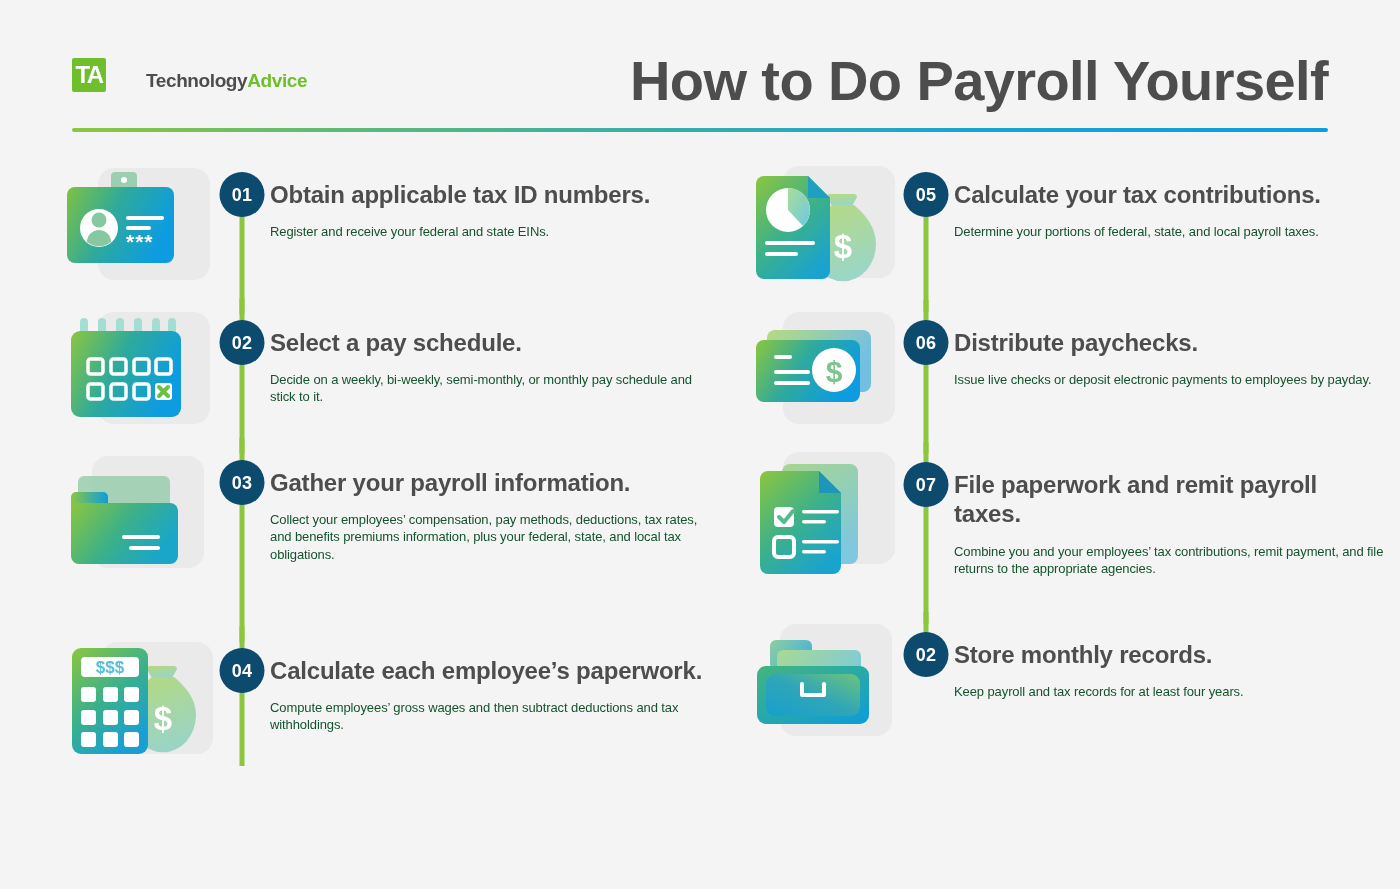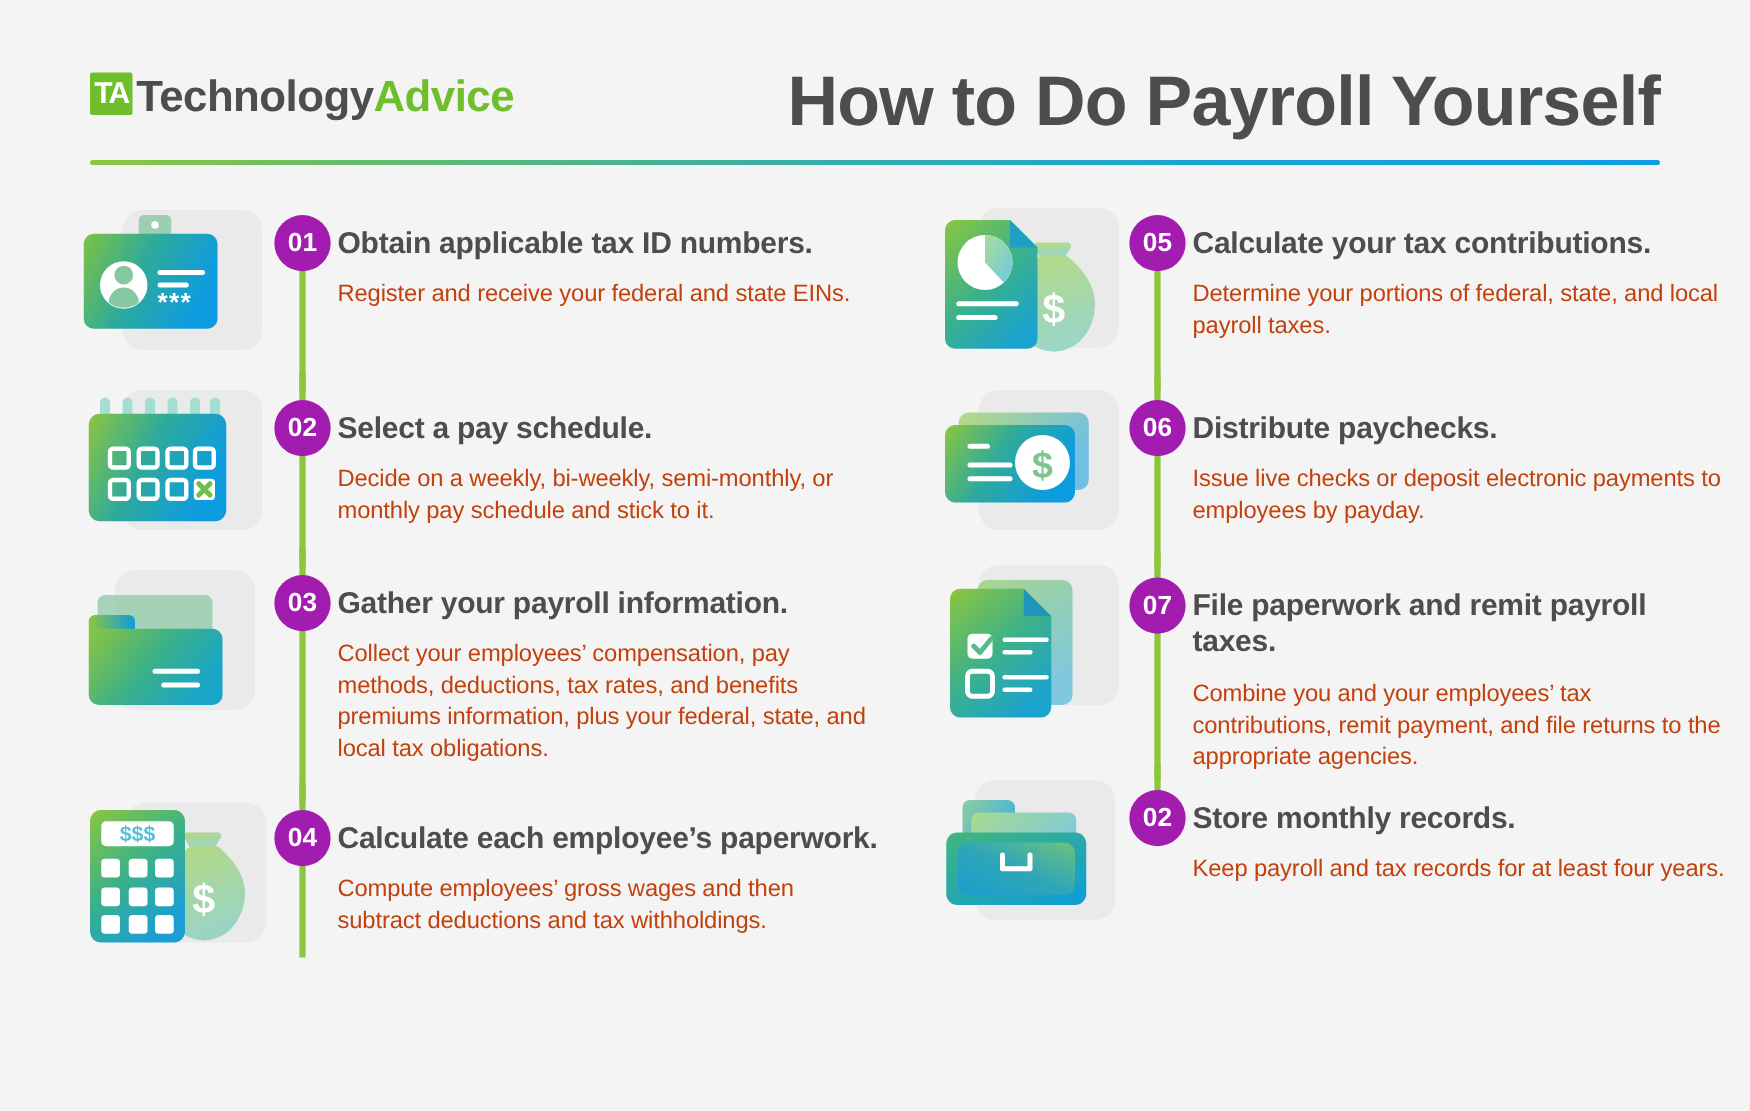--- a/index.html
+++ b/index.html
@@ -14,40 +14,40 @@
 
   
   .header {
     position:absolute;
     left:72px; top:48px;
     width:1256px; height:84px;
   }
   .logo {
     position:absolute;
     left:0; top:10px;
-    display:flex; align-items:flex-start;
+    display:flex; align-items:flex-end;gap:37px;
   }
   .logo-mark {
     width:34px; height:34px;
     background:#6fbe2c;
     border-radius:2px;
     position:relative;
     margin-right:3px;
     flex:0 0 auto;
   }
   .logo-mark span {
     position:absolute;
     left:0; top:0; width:100%; height:100%;
     color:#ffffff;
     font-size:24px; font-weight:bold;
     letter-spacing:-1.5px;
     display:flex; align-items:center; justify-content:center;
     line-height:1;
   }
-  .logo-text { font-size:35px; font-weight:600; letter-spacing:-0.4px; white-space:nowrap; }
+  .logo-text { font-size:19px; font-weight:600; letter-spacing:-0.4px; white-space:nowrap; }
   .logo-text .t1 { color:#4d4d4f; }
   .logo-text .t2 { color:#6fbe2c; }
 
   .page-title {
     position:absolute;
     right:0; top:0;
     font-size:56px;
     font-weight:bold;
     color:#4d4d4d;
     letter-spacing:-0.6px;
@@ -99,23 +99,23 @@
     width:5px;
     background:#8cc63e;
   }
   .badge {
     position:absolute;
     left:50%;
     transform:translateX(-50%);
     top:14px;
     width:45px; height:45px;
     border-radius:50%;
-    background:#a21caf;
+    background:#0c4a6e;
     color:#fff;
-    font-size:21px;
+    font-size:18px;
     font-weight:bold;
     display:flex; align-items:center; justify-content:center;
     line-height:1;
     letter-spacing:0.2px;
     z-index:2;
   }
 
   
   .body-cell {
     flex:1 1 auto;
@@ -124,23 +124,23 @@
   .step-title {
     font-size:24px;
     font-weight:bold;
     line-height:1.22;
     color:#4d4d4d;
     letter-spacing:-0.2px;
     margin-bottom:14px;
     margin-top:12px;
   }
   .step-desc {
-    font-size:19px;
+    font-size:13px;
     line-height:1.32;
-    color:#c2410c;
+    color:#14532d;
     letter-spacing:-0.1px;
   }
 
   
   .col-left  .step-1 { height:148px; }
   .col-left  .step-2 { height:140px; }
   .col-left  .step-3 { height:188px; }
   .col-left  .step-4 { height:160px; }
   
   .col-right .step-5 { height:148px; }

